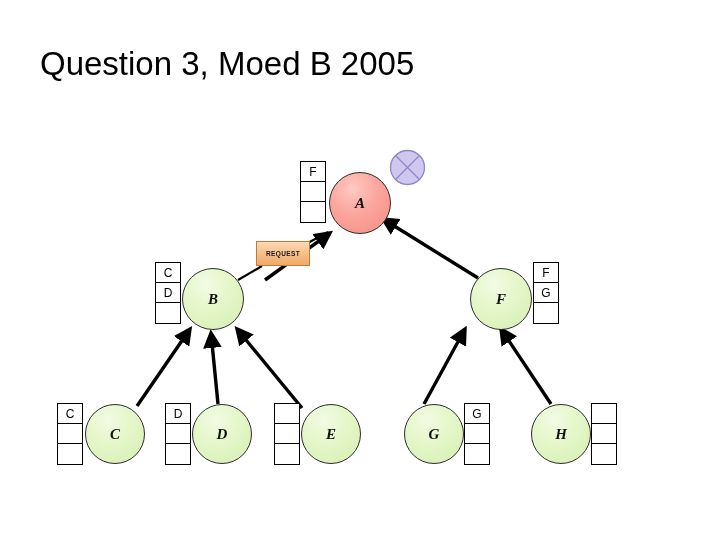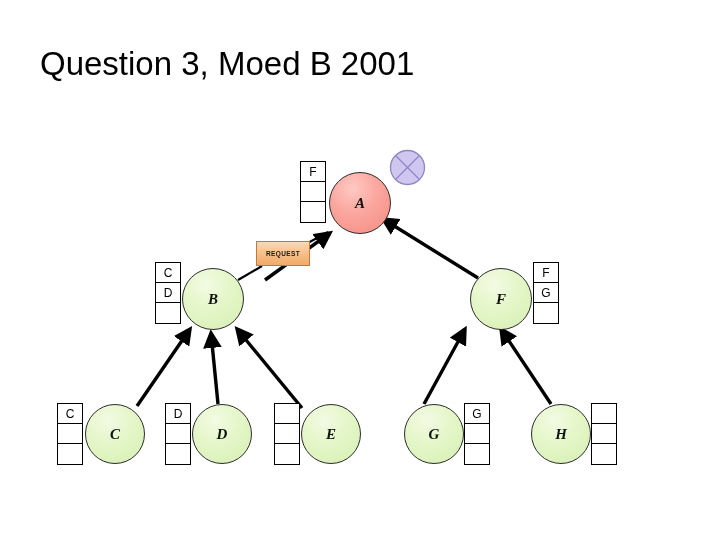--- a/index.html
+++ b/index.html
@@ -122,21 +122,21 @@
     top: 149px;
     width: 37px;
     height: 37px;
   }
 </style>
 </head>
 <body>
 
 <div id="slide">
 
-  <div id="slide-title">Question 3, Moed B 2001</div>
+  <div id="slide-title">Question 3, Moed B 2005</div>
 
   <div id="graph-layer">
 
     <svg class="edges" viewBox="0 0 720 540">
       <defs>
         <marker id="arrowhead" markerWidth="5.5" markerHeight="5.5" refX="4.4" refY="2.75" orient="auto" markerUnits="strokeWidth">
           <path d="M0,0 L5.5,2.75 L0,5.5 Z" fill="#000000"></path>
         </marker>
       </defs>
 

